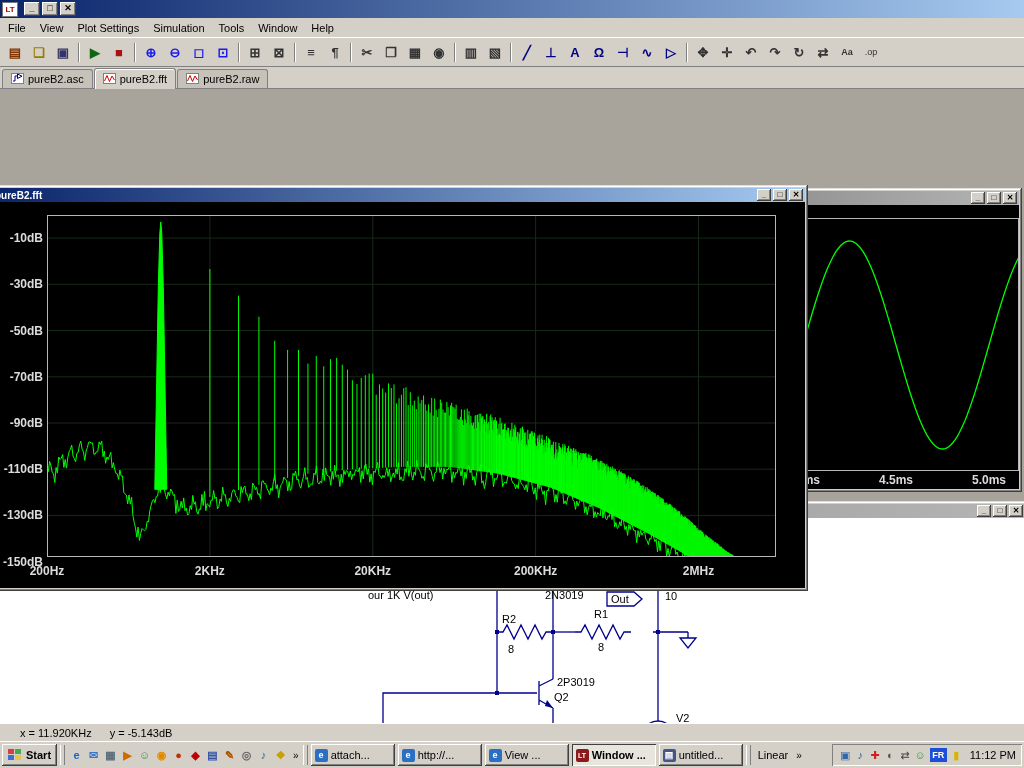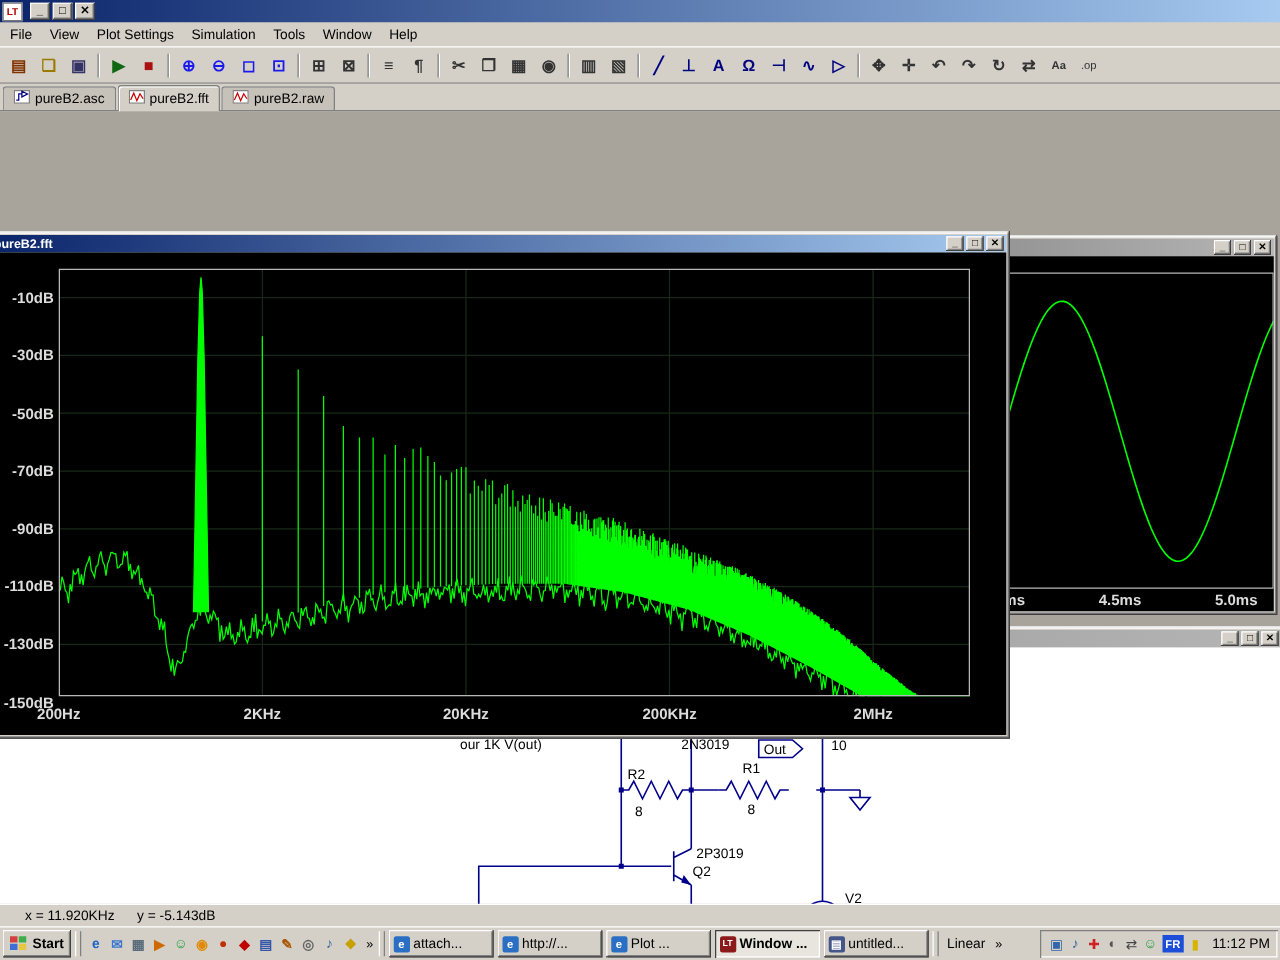--- a/index.html
+++ b/index.html
@@ -396,21 +396,21 @@
         <div class="taskbtn">
           <span class="ticon" style="background: rgb(43, 111, 196);">e</span>
           <span>attach...</span>
         </div>
         <div class="taskbtn">
           <span class="ticon" style="background: rgb(43, 111, 196);">e</span>
           <span>http://...</span>
         </div>
         <div class="taskbtn">
           <span class="ticon" style="background: rgb(43, 111, 196);">e</span>
-          <span>Plot ...</span>
+          <span>View ...</span>
         </div>
         <div class="taskbtn active">
           <span class="ticon" style="background: rgb(139, 26, 26); font-size: 7px;">LT</span>
           <span>Window ...</span>
         </div>
         <div class="taskbtn">
           <span class="ticon" style="background: rgb(68, 85, 136);">▤</span>
           <span>untitled...</span>
         </div>
       </div>

